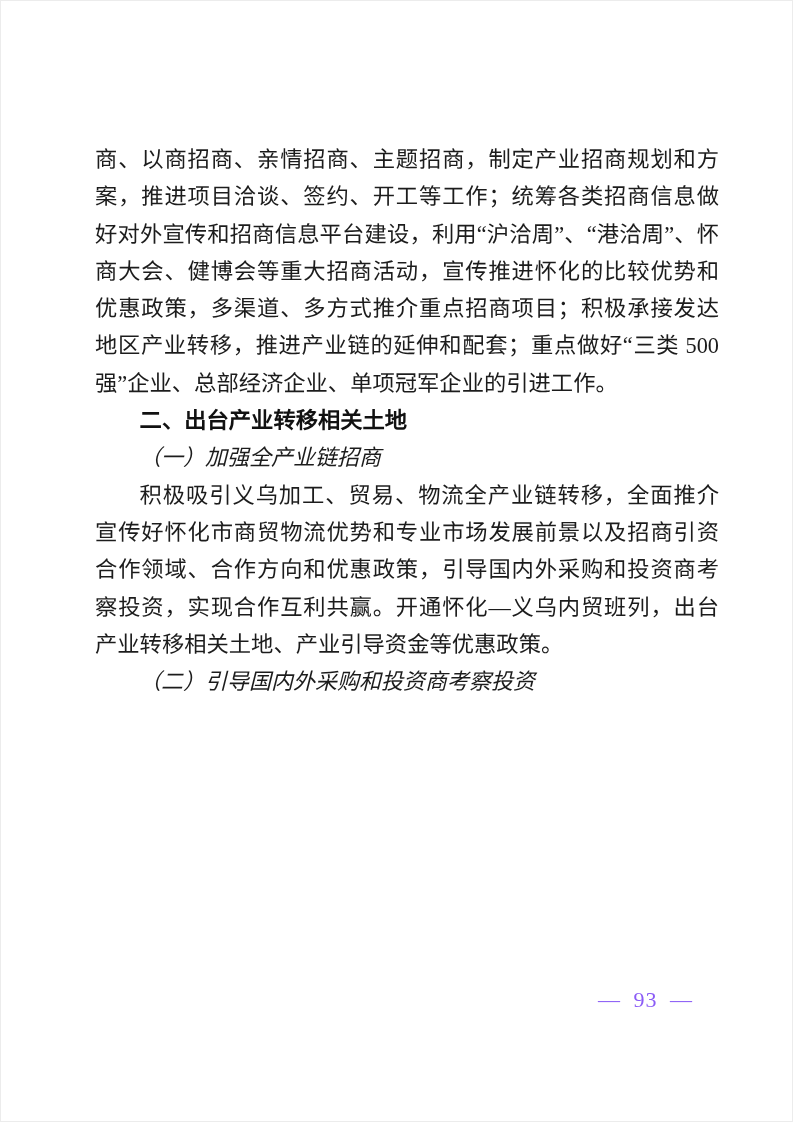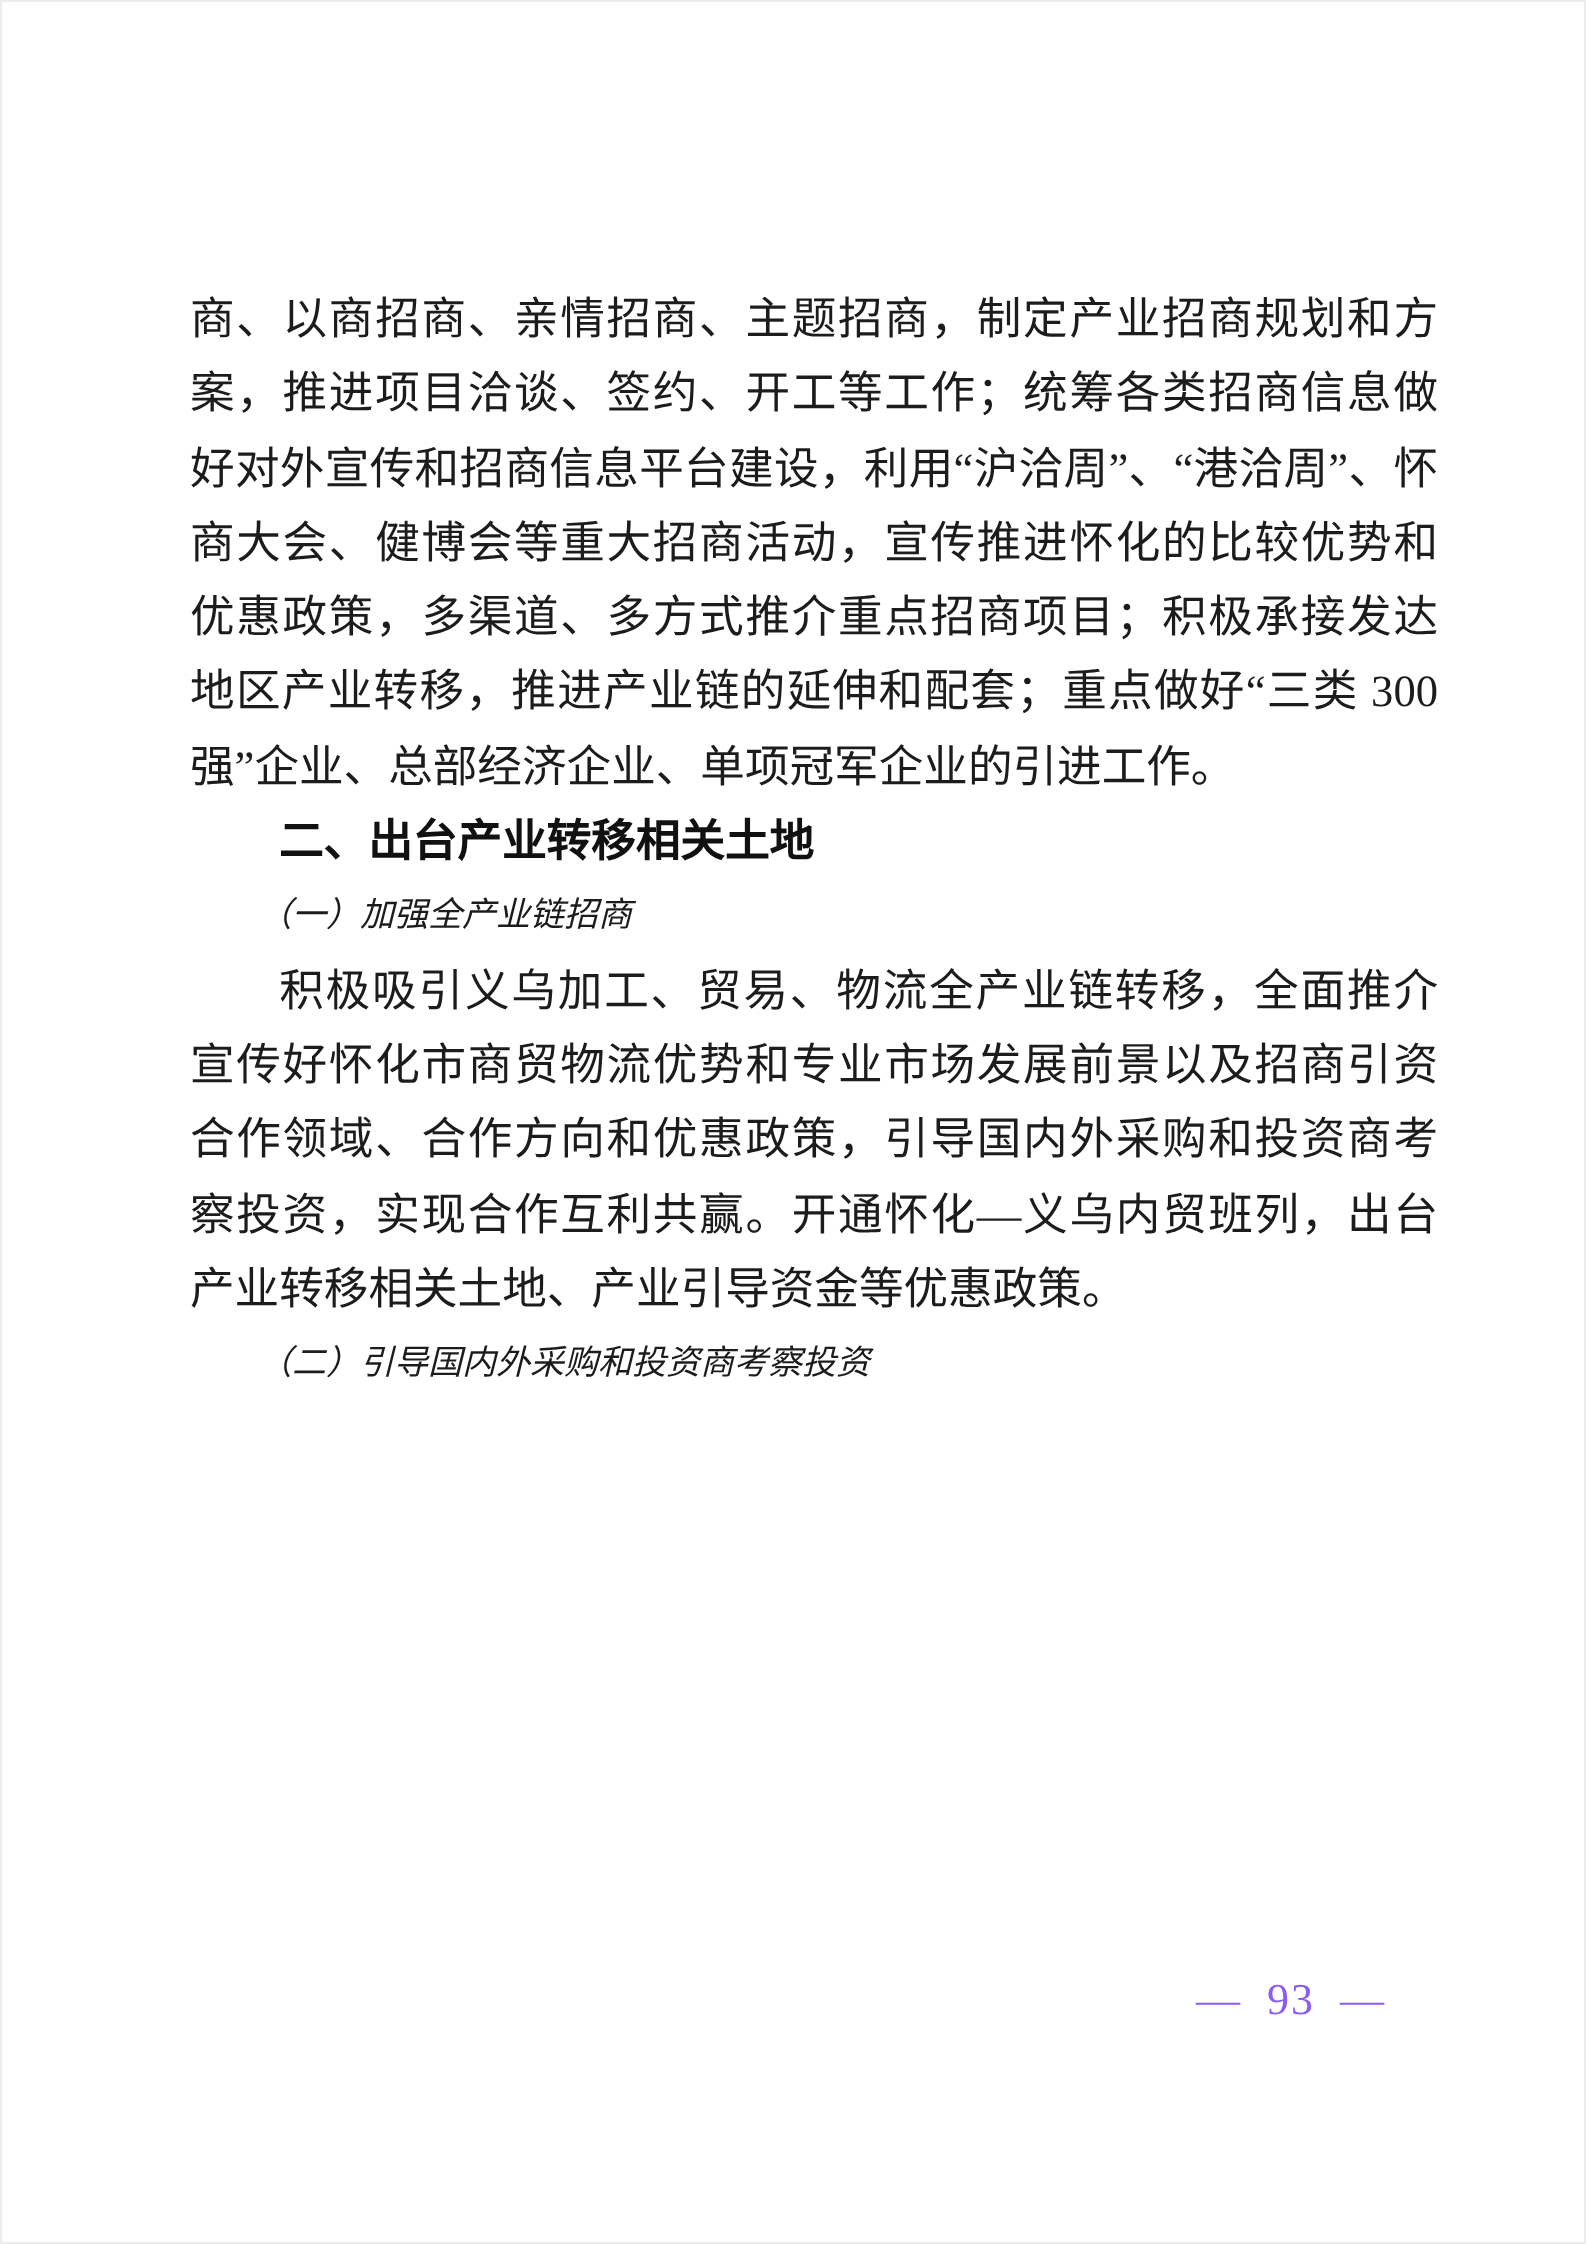--- a/index.html
+++ b/index.html
@@ -38,21 +38,21 @@
     margin: 0;
     font-size: 22.3px;
     line-height: 37.3px;
     font-weight: 700;
     font-family: "Liberation Sans", sans-serif;
     text-indent: 2em;
     color: #111111;
   }
   .h3 {
     margin: 0;
-    font-size: 17px;
+    font-size: 22px;
     line-height: 37.3px;
     font-weight: 400;
     font-style: italic; 
     text-indent: 2em;
   }
   .pagenum {
     position: absolute;
     top: 988px;
     right: 100px;
     font-size: 22px;
@@ -60,20 +60,20 @@
     color: #8b5cf6;
     word-spacing: 6px;
     letter-spacing: 1px;
   }
 </style>
 </head>
 <body>
 
 <div class="page">
   <main class="content">
-    <p class="para">商、以商招商、亲情招商、主题招商，制定产业招商规划和方案，推进项目洽谈、签约、开工等工作；统筹各类招商信息做好对外宣传和招商信息平台建设，利用“沪洽周”、“港洽周”、怀商大会、健博会等重大招商活动，宣传推进怀化的比较优势和优惠政策，多渠道、多方式推介重点招商项目；积极承接发达地区产业转移，推进产业链的延伸和配套；重点做好“三类 300 强”企业、总部经济企业、单项冠军企业的引进工作。</p>
+    <p class="para">商、以商招商、亲情招商、主题招商，制定产业招商规划和方案，推进项目洽谈、签约、开工等工作；统筹各类招商信息做好对外宣传和招商信息平台建设，利用“沪洽周”、“港洽周”、怀商大会、健博会等重大招商活动，宣传推进怀化的比较优势和优惠政策，多渠道、多方式推介重点招商项目；积极承接发达地区产业转移，推进产业链的延伸和配套；重点做好“三类 500 强”企业、总部经济企业、单项冠军企业的引进工作。</p>
     <h2 class="h2">二、出台产业转移相关土地</h2>
     <h3 class="h3">（一）加强全产业链招商</h3>
     <p class="para indent">积极吸引义乌加工、贸易、物流全产业链转移，全面推介宣传好怀化市商贸物流优势和专业市场发展前景以及招商引资合作领域、合作方向和优惠政策，引导国内外采购和投资商考察投资，实现合作互利共赢。开通怀化—义乌内贸班列，出台产业转移相关土地、产业引导资金等优惠政策。</p>
     <h3 class="h3">（二）引导国内外采购和投资商考察投资</h3>
   </main>
   <footer class="pagenum">— 93 —</footer>
 </div>
 
 </body></html>

